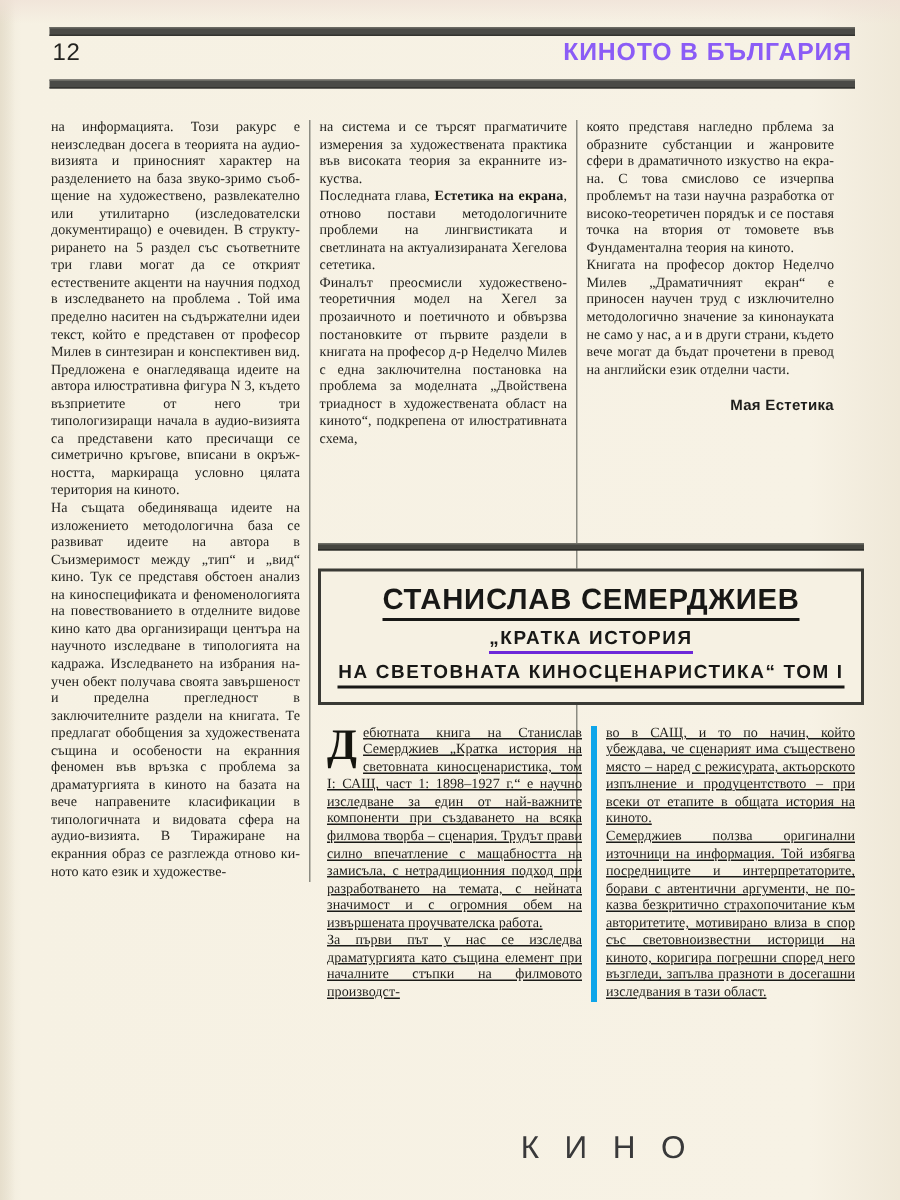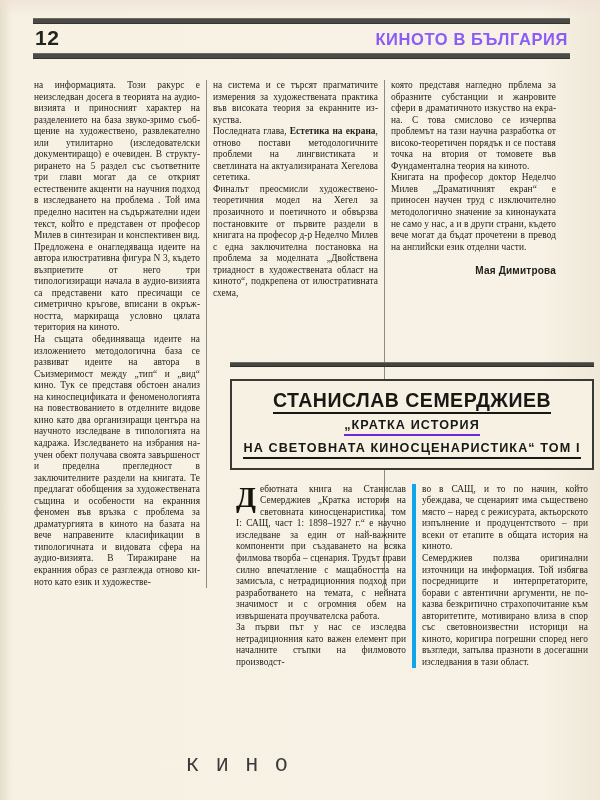--- a/index.html
+++ b/index.html
@@ -56,22 +56,22 @@
   }
   .masthead-row {
     display: flex;
     align-items: baseline;
     justify-content: space-between;
     height: 26px;
     padding: 2px 2px 1px 2px;
   }
   .folio {
     font-family: "Liberation Sans", sans-serif;
-    font-size: 21px;
-    font-weight: 700;
+    font-size: 16px;
+    font-weight: 400;
     color: #232320;
     letter-spacing: .5px;
   }
   .section-title {
     font-family: "Liberation Sans", sans-serif;
     font-size: 16.5px;
     font-weight: 700;
     color: #8b5cf6;
     letter-spacing: .6px;
   }
@@ -113,23 +113,24 @@
     font-family: "Liberation Sans", sans-serif;
     font-size: 10px;
     font-weight: 700;
     color: #1d1d1a;
     letter-spacing: .2px;
   }
 
   
   .lower {
     position: absolute;
-    left: 230px;
+    left: 212px;
     top: 362px;
     width: 364px;
+    text-decoration: underline;
   }
   .lower-rule {
     height: 3px;
     background: #45453f;
     border-top: 1px solid #6e6e66;
     border-bottom: 1px solid #2d2d29;
   }
   .headline-box {
     margin-top: 12px;
     border: 2px solid #3a3a35;
@@ -194,22 +195,22 @@
     margin: 1px 4px -2px 0;
     color: #15150f;
   }
 
   
   .footer {
     position: absolute;
     left: 0;
     top: 754px;
     width: 474px;
-    text-align: center;
-    font-family: Liberation Mono, monospace;
+    text-align: right;
+    font-family: Liberation Sans, sans-serif;
     font-size: 21px;
     letter-spacing: 17px;
     color: #39393a;
     text-indent: 17px;
   }
 </style>
 </head>
 <body>
 
 <div class="paper"></div>
@@ -236,38 +237,38 @@
 
     <div class="col">
       <p class="body">на система и се търсят праг­матичите измерения за худо­жествената практика във ви­соката теория за екранните из­куства.</p>
       <p class="body">Последната глава, <b class="em">Естетика на екрана</b>, отново постави ме­тодологичните проблеми на лингвистиката и светлината на актуализираната Хегелова сететика.</p>
       <p class="body">Финалът преосмисли художес­твено-теоретичния модел на Хегел за прозаичното и по­етичното и обвързва поста­новките от първите раздели в книгата на професор д-р Не­делчо Милев с една заключи­телна постановка на пробле­ма за моделната „Двойствена триадност в художествената област на киното“, подкрепе­на от илюстративната схема,</p>
     </div>
 
     <div class="col">
       <p class="body">която представя нагледно прблема за образните субстан­ции и жанровите сфери в дра­матичното изкуство на екра­на. С това смислово се изчер­пва проблемът на  тази науч­на  разработка от високо-те­оретичен порядък и се поста­вя точка на втория от томове­те във Фундаментална теория на киното.</p>
       <p class="body">Книгата на професор доктор Неделчо Милев  „Драматич­ният екран“ е приносен научен труд с изключително методо­логично значение за кинона­уката не само у нас,  а и в дру­ги страни, където вече могат да бъдат прочетени в превод на английски език отделни части.</p>
-      <div class="byline">Мая Димитрова</div>
+      <div class="byline">Мая Естетика</div>
     </div>
 
   </div>
 
   <div class="lower">
     <div class="lower-rule"></div>
 
     <div class="headline-box">
       <div><span class="hl-author">СТАНИСЛАВ СЕМЕРДЖИЕВ</span></div>
       <div><span class="hl-title1">„КРАТКА ИСТОРИЯ</span></div>
       <div><span class="hl-title2">НА СВЕТОВНАТА КИНОСЦЕНАРИСТИКА“ ТОМ I</span></div>
     </div>
 
     <div class="lower-cols">
       <div class="lcol">
         <p class="body"><span class="dropcap">Д</span><span>ебютната книга на Ста­нислав    Семерджиев „Кратка история на све­товната киносценаристика, том I: САЩ, част 1: 1898–1927 г.“ е научно изследване за един от най-важните компоненти при създаването на всяка фил­мова творба – сценария. Тру­дът прави силно впечатление с мащабността на замисъла, с нетрадиционния подход при разработването на темата, с нейната значимост и с огром­ния обем на извършената про­учвателска работа.</span></p>
-        <p class="body">За първи път у нас се изслед­ва нетрадиционния като важен елемент при началните стъп­ки на филмовото производст-</p>
+        <p class="body">За първи път у нас се изслед­ва драматургията като същина елемент при началните стъп­ки на филмовото производст-</p>
       </div>
       <div class="lcol">
         <p class="body">во в САЩ, и то по начин, кой­то убеждава, че сценарият има съществено място – наред с режисурата, актьорското из­пълнение и продуцентството – при всеки от етапите в обща­та история на киното.</p>
         <p class="body">Семерджиев ползва оригинал­ни източници на информация. Той избягва посредниците и интерпретаторите, борави с автентични аргументи, не по­казва безкритично страхопо­читание към авторитетите, мотивирано влиза в спор със световноизвестни историци на киното, коригира погреш­ни според него възгледи, за­пълва празноти в досегашни изследвания в тази област.</p>
       </div>
     </div>
   </div>
 
   <div class="footer">КИНО</div>
 

